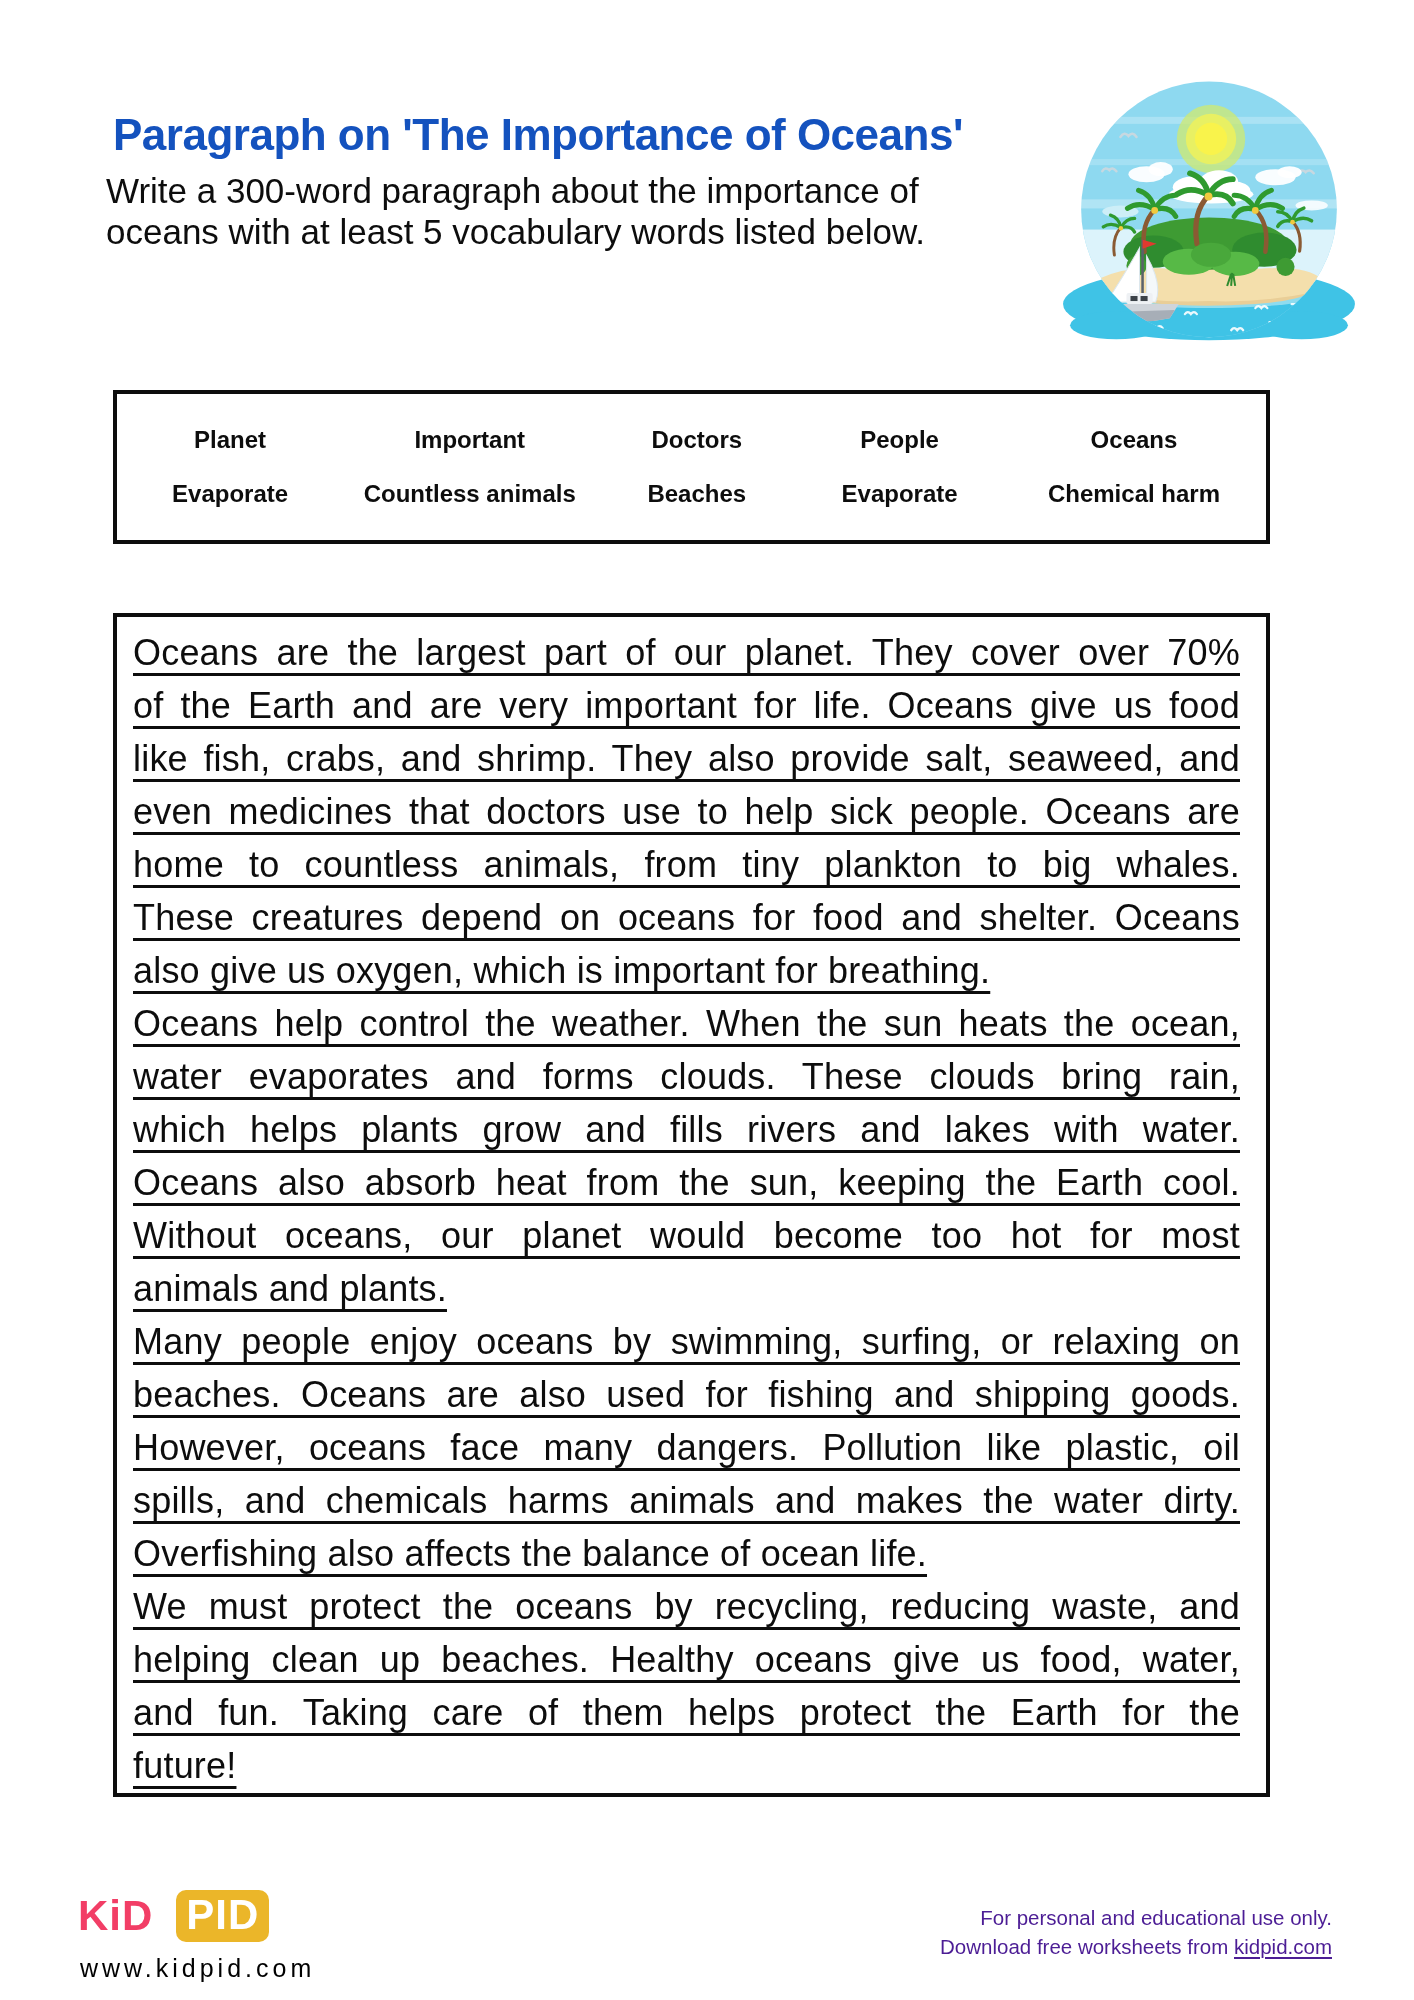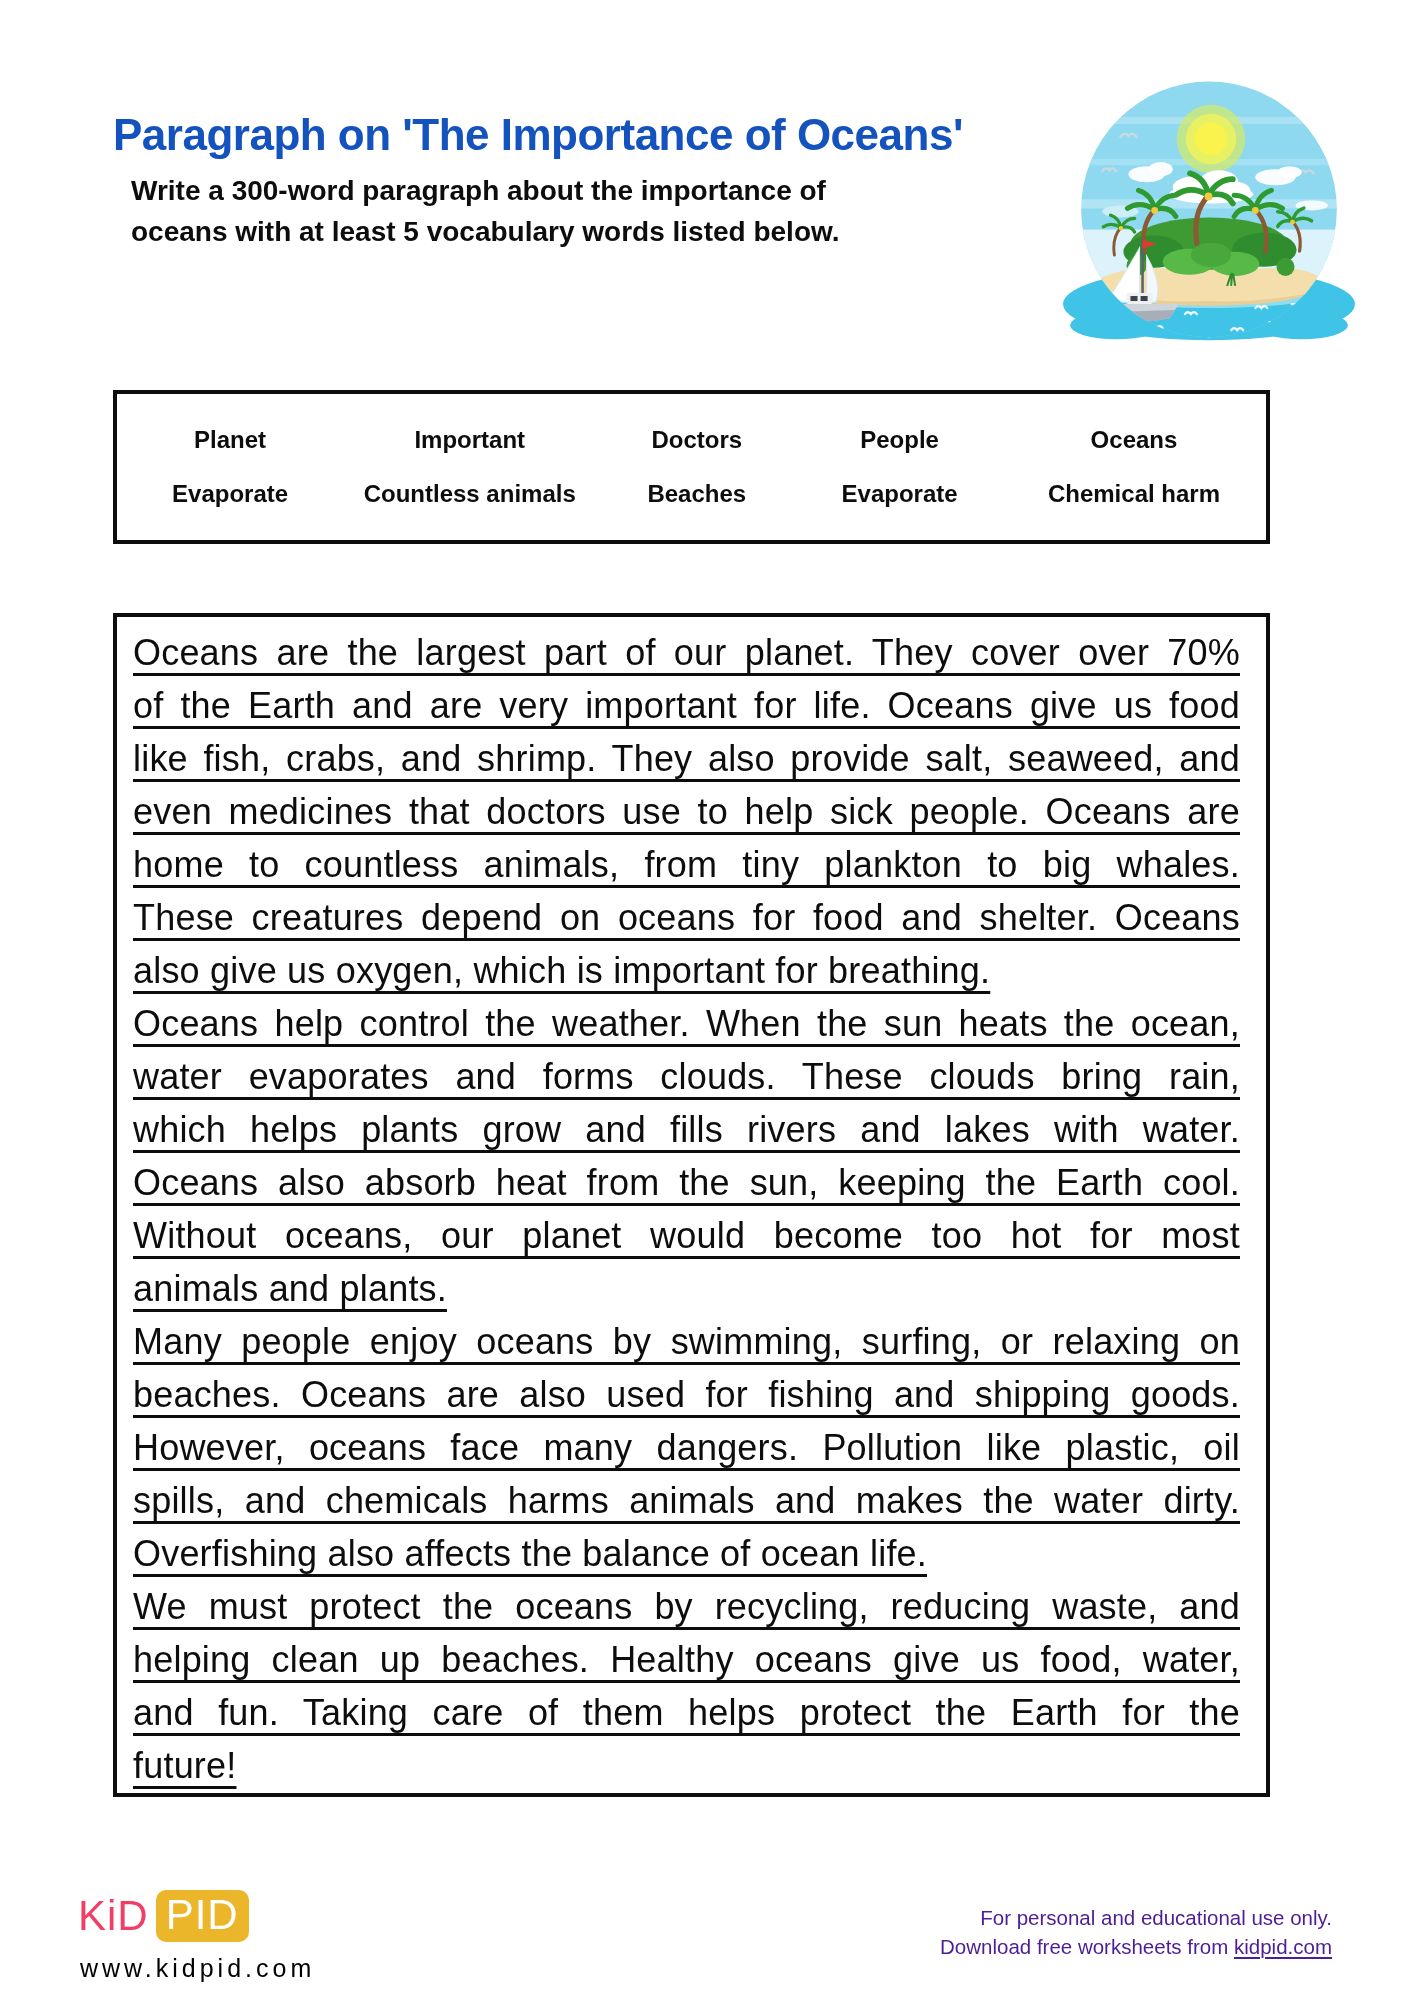--- a/index.html
+++ b/index.html
@@ -2,42 +2,42 @@
 <html><head>
 <meta charset="utf-8">
 <style>
   html,body{margin:0;padding:0;background:#ffffff;}
   .page{position:relative;width:1414px;height:2000px;background:#ffffff;overflow:hidden;
         font-family:"Liberation Sans","DejaVu Sans",sans-serif;color:#0d0d0d;}
 
   
   .title{position:absolute;left:113px;top:110px;margin:0;font-size:44px;font-weight:800;
          letter-spacing:-0.5px;color:#1452BE;white-space:nowrap;}
-  .subtitle{position:absolute;left:131px;top:170px;margin:0;font-size:28px;font-weight:700;
+  .subtitle{position:absolute;left:106px;top:170px;margin:0;font-size:35px;font-weight:400;
             line-height:41px;color:#0d0d0d;}
   .illustration{position:absolute;left:1058px;top:78px;width:302px;height:282px;}
 
   
   .vocab-box{position:absolute;left:113px;top:390px;width:1157px;height:154px;box-sizing:border-box;
              border:4px solid #0d0d0d;display:flex;flex-direction:column;justify-content:space-evenly;
              padding:6px 8px;}
   .vocab-row{display:grid;grid-template-columns:1fr 1.28fr 0.88fr 1.05fr 1.18fr;align-items:center;}
   .vocab-word{text-align:center;font-size:24px;font-weight:700;white-space:nowrap;}
 
   
   .essay-box{position:absolute;left:113px;top:613px;width:1157px;height:1184px;box-sizing:border-box;
              border:4px solid #0d0d0d;padding:9px 26px 0 16px;}
   .essay-line{font-size:36px;line-height:53px;height:53px;letter-spacing:0.2px;
               text-align:justify;text-align-last:justify;white-space:nowrap;
               text-decoration:underline;text-decoration-thickness:3px;text-underline-offset:8px;}
   .essay-line.no-just{text-align-last:left;}
 
   
-  .logo{position:absolute;left:78px;top:1890px;display:flex;align-items:center;gap:7px;
-        font-weight:400;font-size:42px;letter-spacing:1px;}
+  .logo{position:absolute;left:78px;top:1890px;display:flex;align-items:center;gap:23px;
+        font-weight:700;font-size:42px;letter-spacing:1px;}
   .logo-kid{color:#F23E66;}
   .logo-pid{background:#EBB629;color:#ffffff;padding:1px 10px 3px 10px;border-radius:10px;}
   .site-url{position:absolute;left:80px;top:1954px;font-size:25px;letter-spacing:4px;color:#000000;}
   .license{position:absolute;right:82px;top:1903px;text-align:right;font-size:20.5px;line-height:29px;
            color:#4c1d95;font-weight:400;}
   .license .link{text-decoration:underline;text-underline-offset:3px;cursor:pointer;}
 </style>
 </head>
 <body>
 

